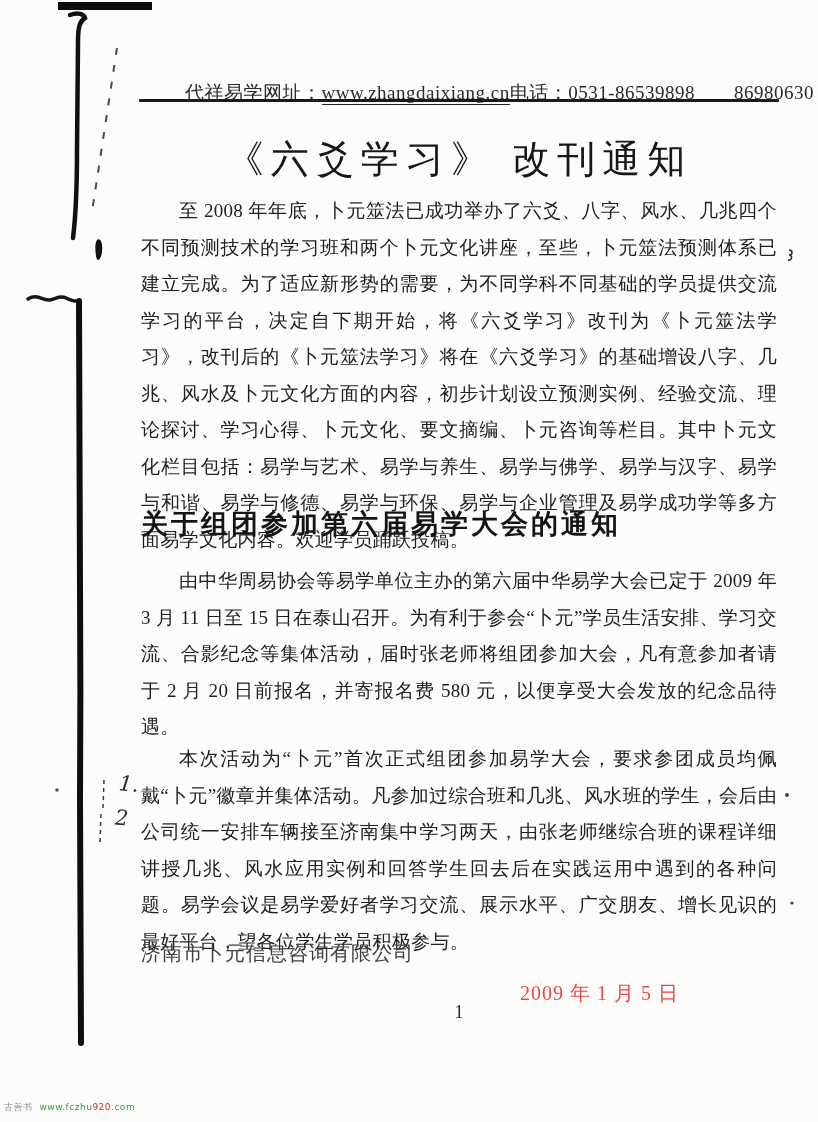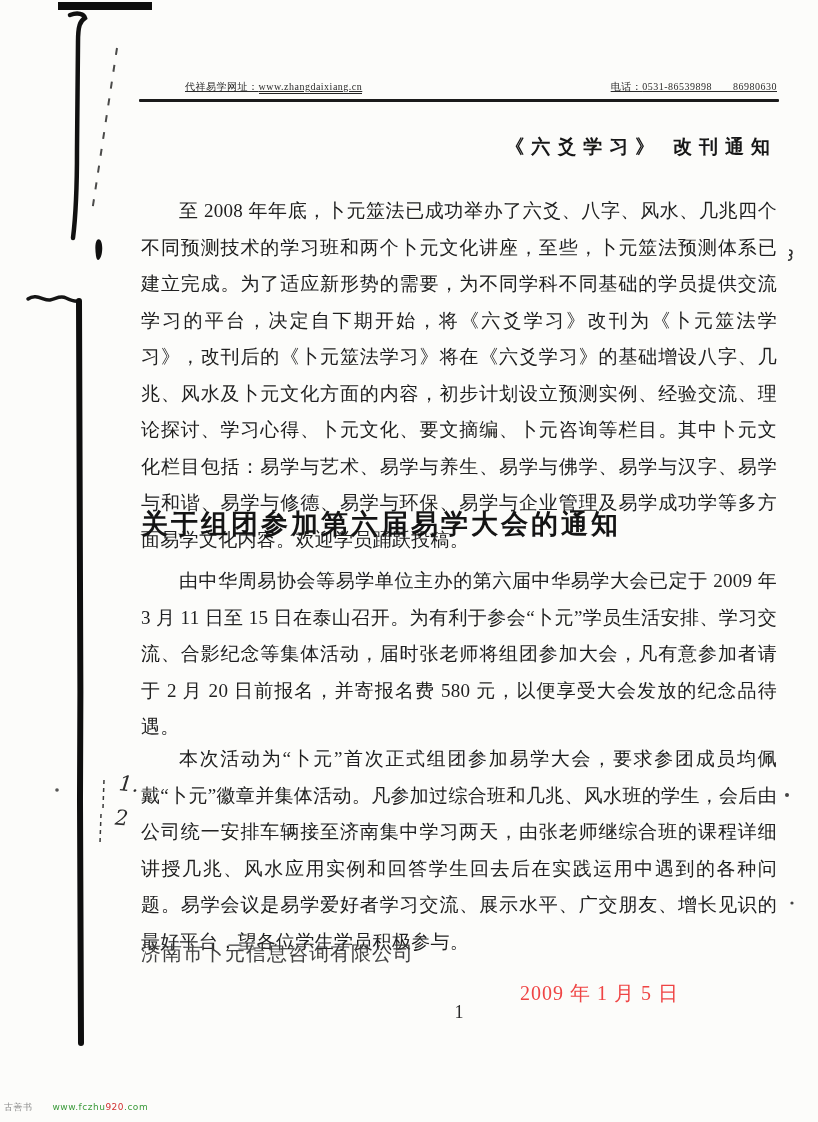--- a/index.html
+++ b/index.html
@@ -8,32 +8,32 @@
     width:818px;height:1122px;
     margin:0 auto;
     background:#fcfcfa;
     overflow:hidden;
     font-family:"Liberation Serif","DejaVu Serif",serif;
     color:#222;
   }
   .header{
     position:absolute;left:141px;top:72px;width:636px;
     display:flex;justify-content:space-between;align-items:flex-end;
-    font-size:10px;color:#2a2a2a;letter-spacing:.5px;text-decoration:underline;
+    font-size:19px;color:#2a2a2a;letter-spacing:.5px;
   }
   .header .site{padding-left:44px;white-space:nowrap;}
   .header .site-url{border-bottom:1.6px solid #222;padding-bottom:1px;}
   .header .phone{white-space:nowrap;margin-top:8px;}
   .header-rule{
     position:absolute;left:139px;top:99px;width:640px;height:2.5px;
     background:#1b1b1b;border-radius:1px;
   }
   .title-1{
     position:absolute;left:141px;top:134px;width:636px;
-    text-align:right;font-size:19px;font-weight:700;letter-spacing:7px;
+    text-align:center;font-size:38px;font-weight:400;letter-spacing:7px;
     color:#171717;
   }
   .title-2{
     position:absolute;left:141px;top:506px;width:636px;
     text-align:left;font-size:27px;font-weight:700;letter-spacing:3px;
     color:#141414;
   }
   .para{
     position:absolute;left:141px;width:636px;
     font-size:19px;line-height:36.5px;color:#202020;
@@ -62,21 +62,21 @@
     font-family:"DejaVu Serif","Liberation Serif",serif;
     font-style:italic;font-size:21px;color:#2d2d2d;
   }
   .hand-mark-1{left:119px;top:772px;transform:rotate(6deg);}
   .hand-mark-2{left:115px;top:806px;transform:rotate(4deg);}
   .watermark{
     position:absolute;left:4px;top:1101px;
     font-family:"DejaVu Sans","Liberation Sans",sans-serif;
     font-size:9px;letter-spacing:.5px;white-space:nowrap;
   }
-  .wm-prefix{color:#8a8a8a;margin-right:20px;}
+  .wm-prefix{color:#8a8a8a;margin-right:7px;}
   .wm-green{color:#3a9a3a;margin-top:46px;}
   .wm-red{color:#d03030;}
   .artifacts{position:absolute;left:0;top:0;width:818px;height:1122px;pointer-events:none;}
 </style>
 </head>
 <body>
 
 <div class="page">
 
   <svg class="artifacts" width="818" height="1122" viewBox="0 0 818 1122">

